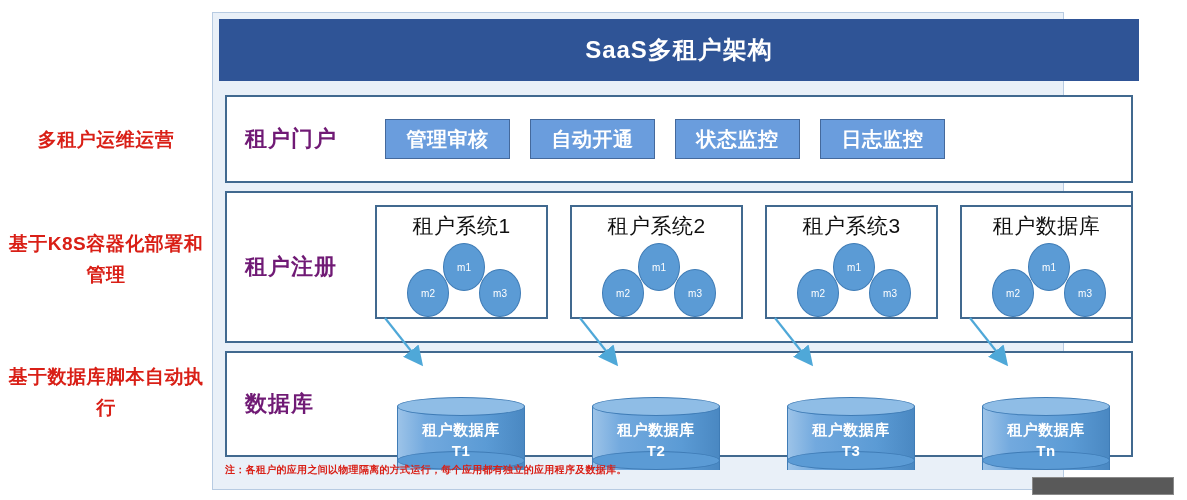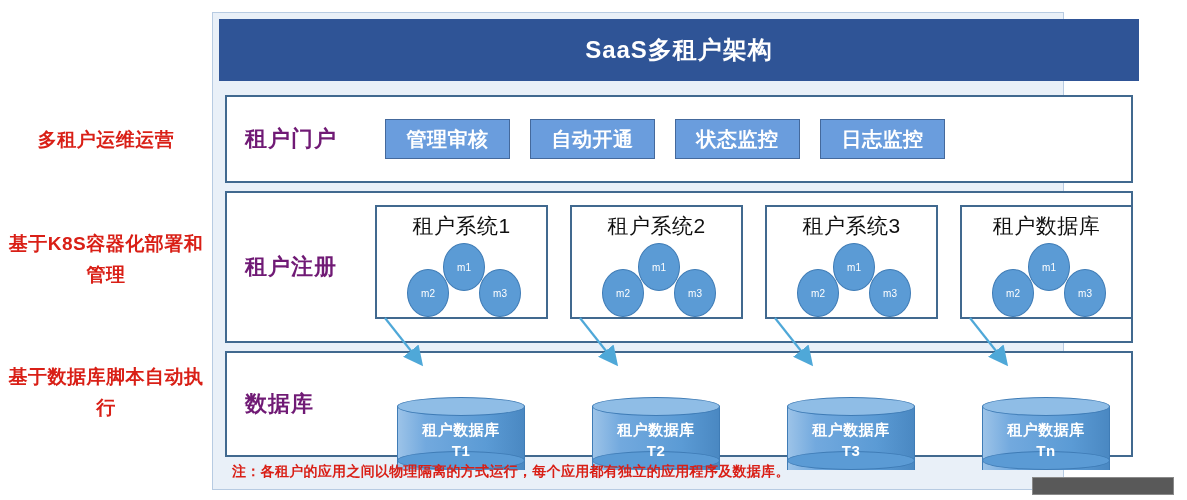--- a/index.html
+++ b/index.html
@@ -243,24 +243,23 @@
     pointer-events: none;
   }
 
   
   .footnote {
     position: absolute;
     left: 12px;
     top: 450px;
     width: 908px;
     color: #d91f16;
-    font-size: 14px;
+    font-size: 10px;
     font-weight: bold;
     letter-spacing: 0.3px;
-    margin-left: 7px;
   }
 
   
   .gray-bar {
     position: absolute;
     left: 1032px;
     top: 477px;
     width: 142px;
     height: 18px;
     background: #595959;

